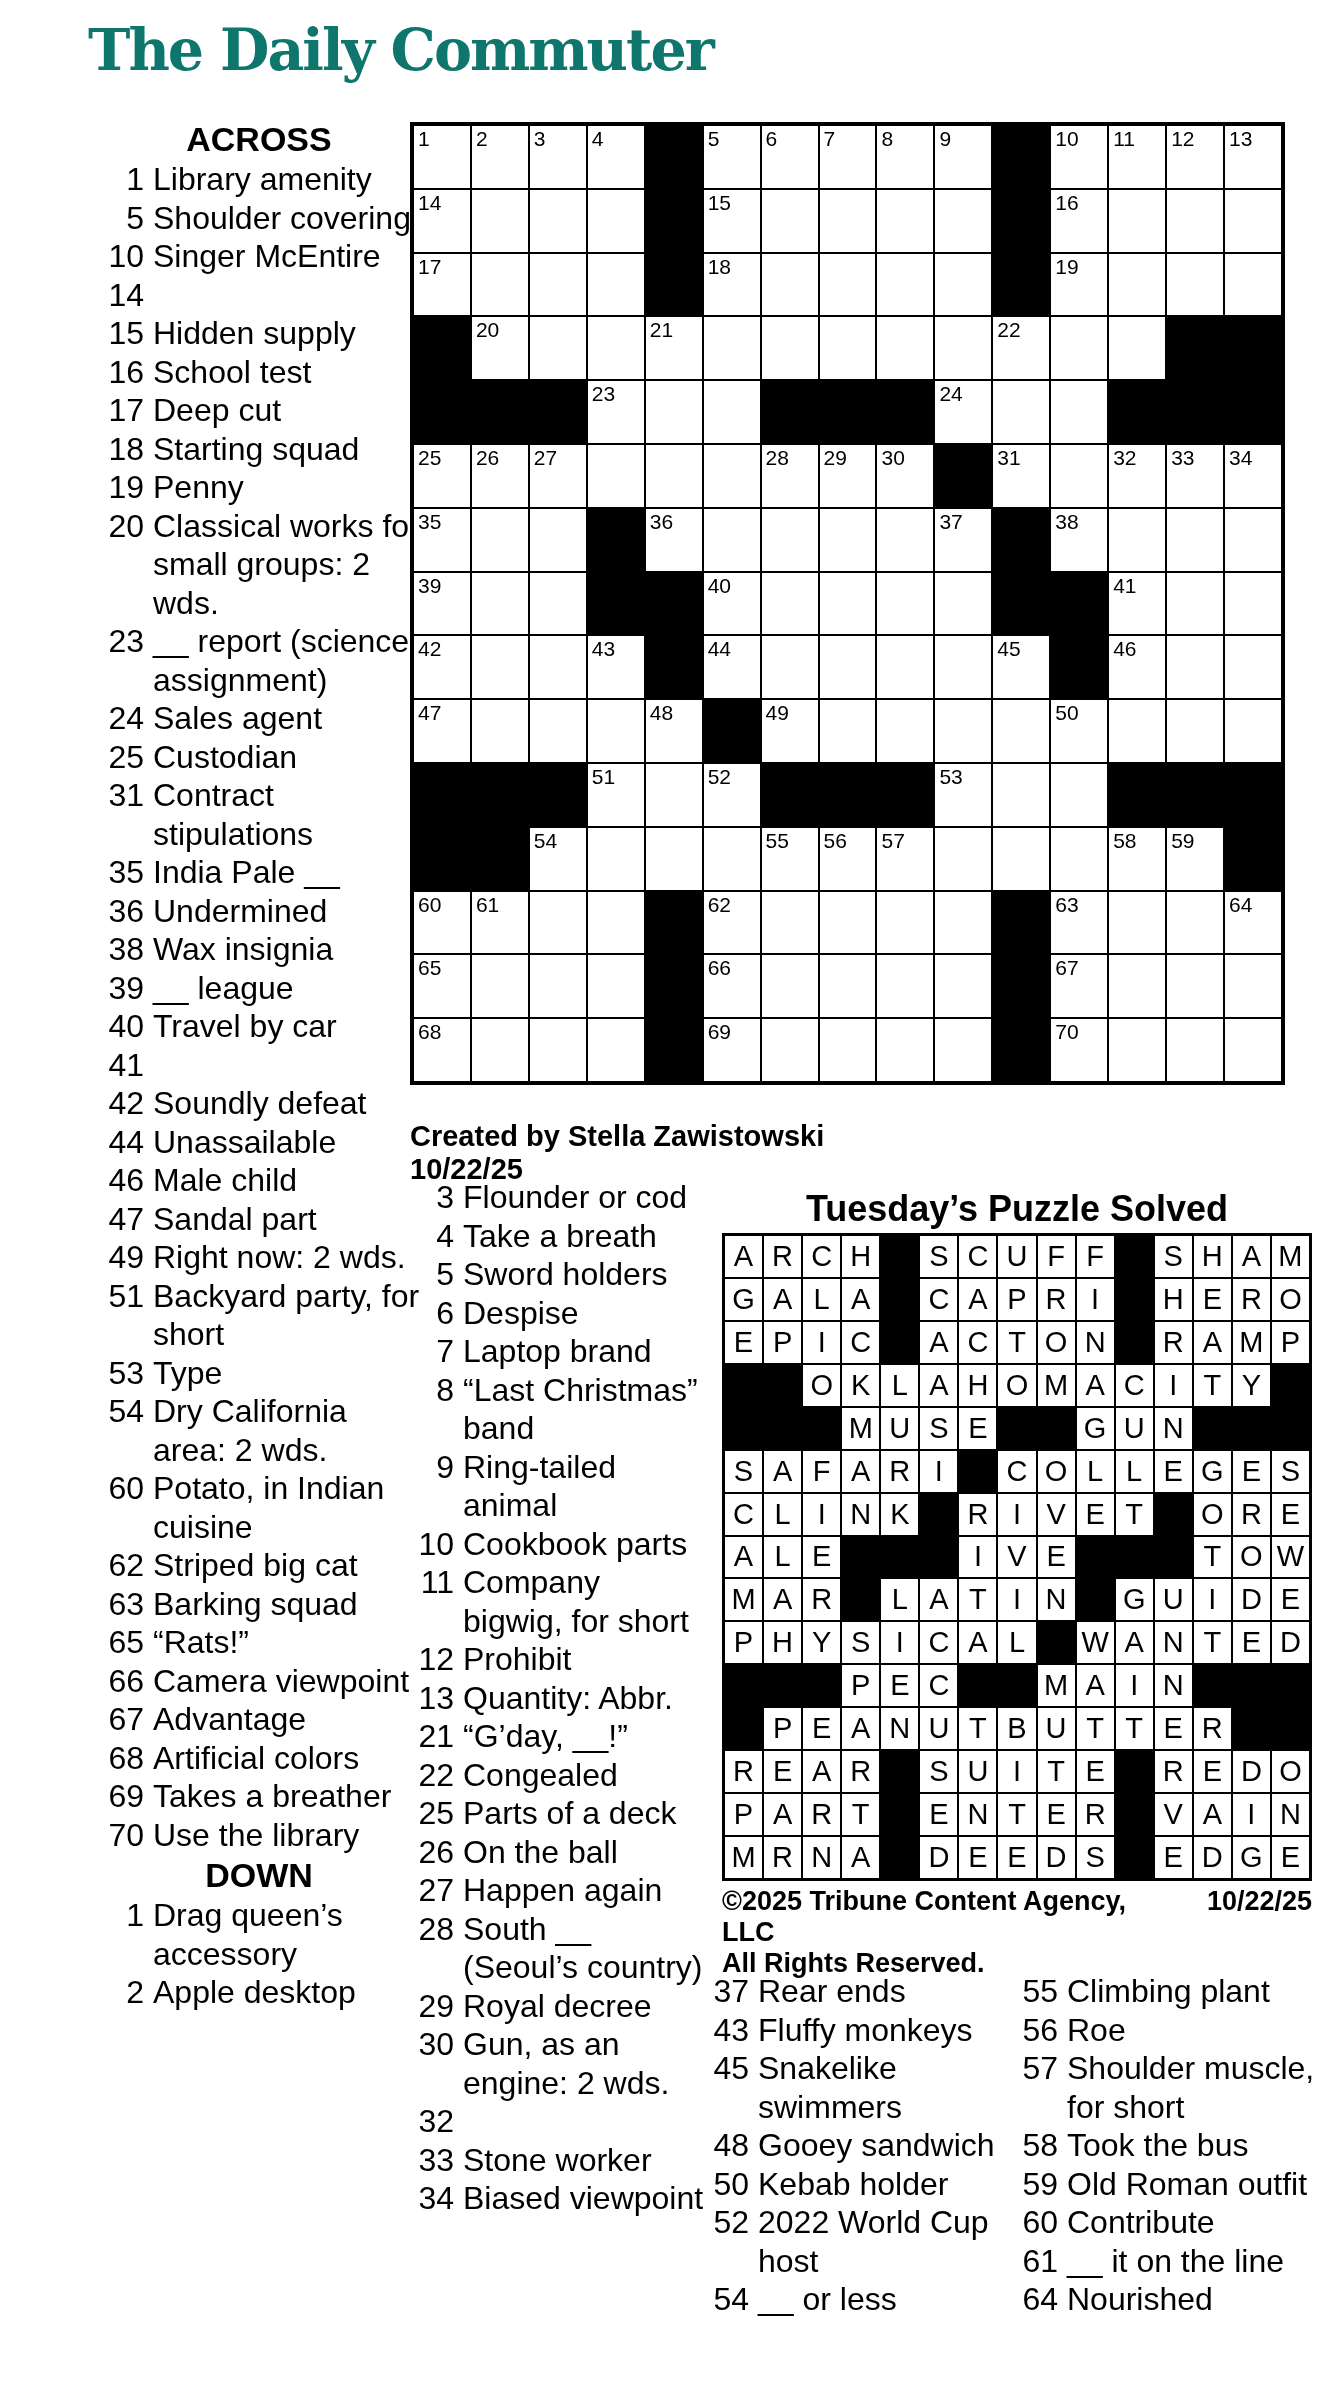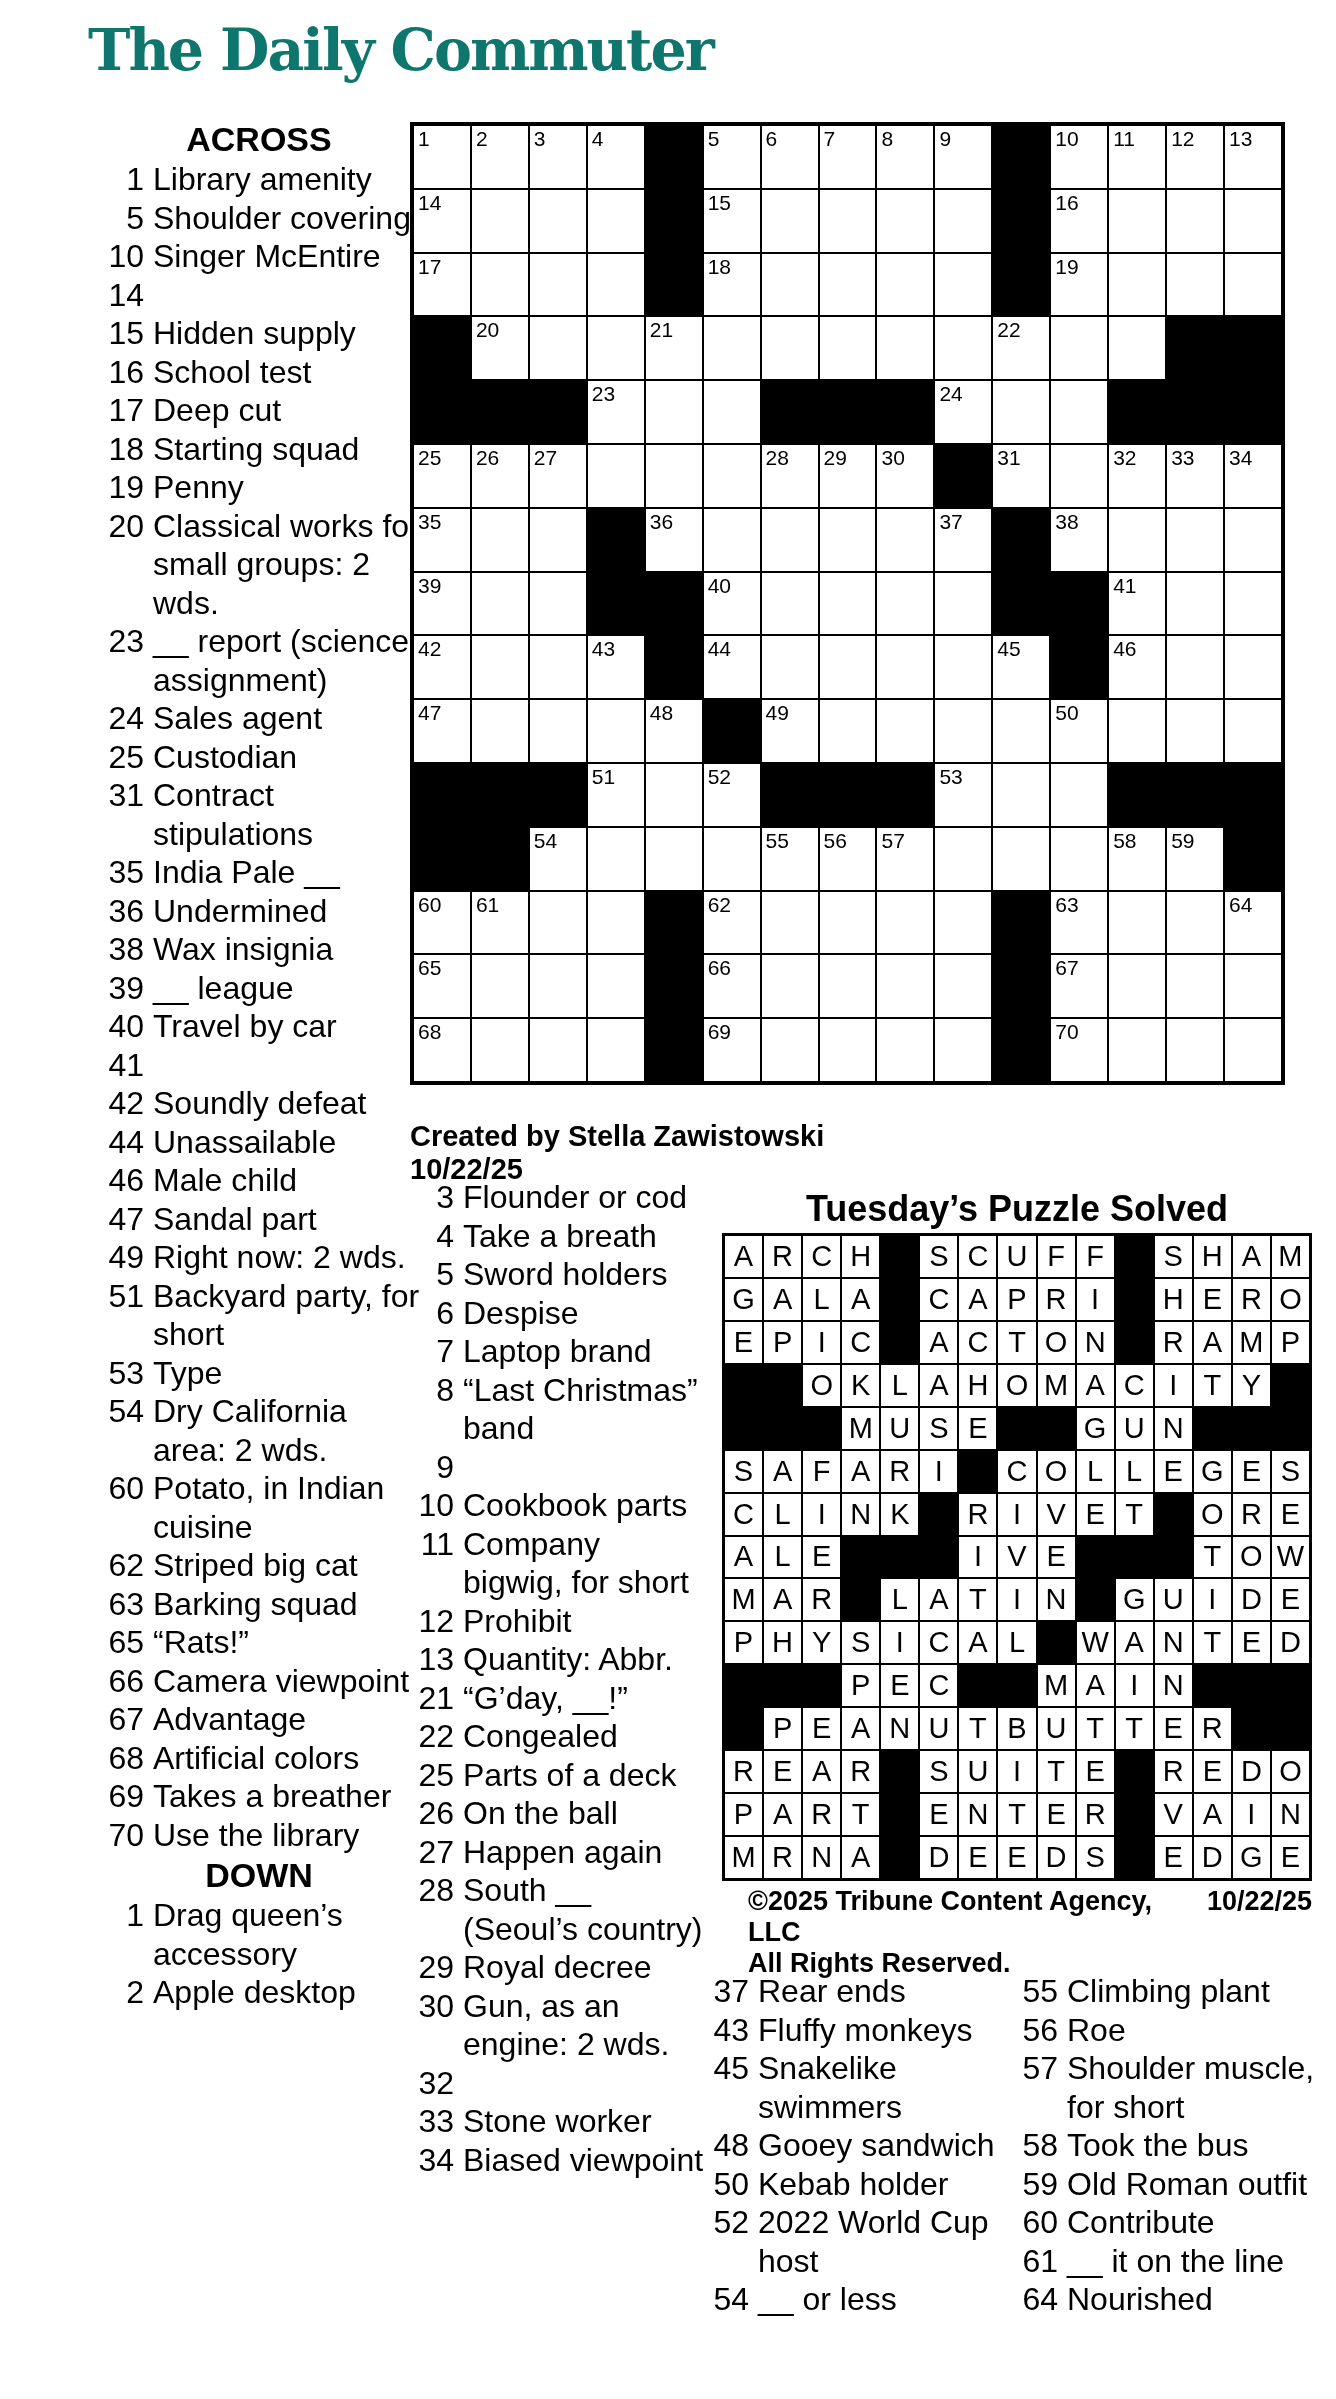--- a/index.html
+++ b/index.html
@@ -47,21 +47,21 @@
     position:absolute;left:722px;top:1233px;width:590px;height:648px;
     display:grid;grid-template-columns:repeat(15,1fr);grid-template-rows:repeat(15,1fr);
     border:2.5px solid #000;box-sizing:border-box;background:#fff;
   }
   #solved-grid .cell{
     border:1.5px solid #000;background:#fff;
     display:flex;align-items:center;justify-content:center;
     font-size:29px;
   }
   .copyright{
-    position:absolute;left:748px;top:1886px;width:420px;
+    position:absolute;left:722px;top:1886px;width:420px;
     font-weight:bold;font-size:27px;line-height:31px;
   }
   .solved-date{
     position:absolute;left:1112px;top:1886px;width:200px;text-align:right;
     font-weight:bold;font-size:27px;
   }
 </style>
 </head>
 <body>
 
@@ -251,20 +251,21 @@
       <div class="clue">
         <span class="n">7</span>
         <span class="t">Laptop brand</span>
       </div>
       <div class="clue">
         <span class="n">8</span>
         <span class="t">“Last Christmas” band</span>
       </div>
       <div class="clue">
         <span class="n">9</span>
+        <span class="t">Ring-tailed animal</span>
       </div>
       <div class="clue">
         <span class="n">10</span>
         <span class="t">Cookbook parts</span>
       </div>
       <div class="clue">
         <span class="n">11</span>
         <span class="t">Company bigwig, for short</span>
       </div>
       <div class="clue">

